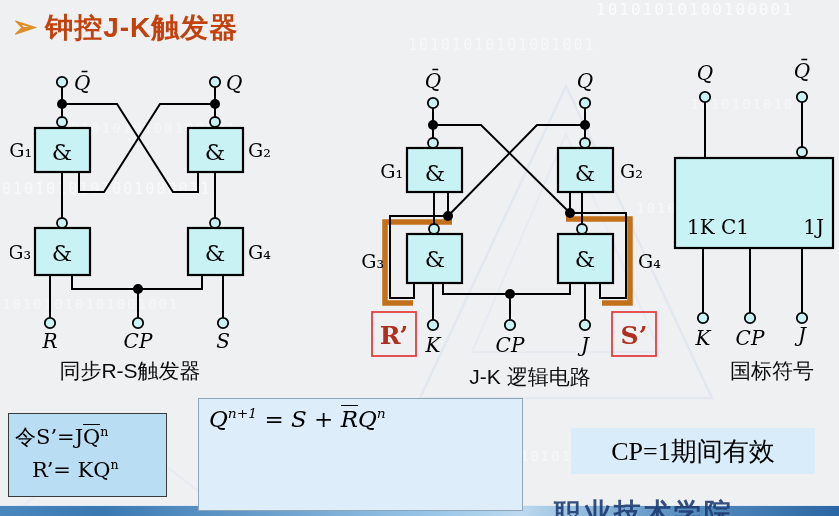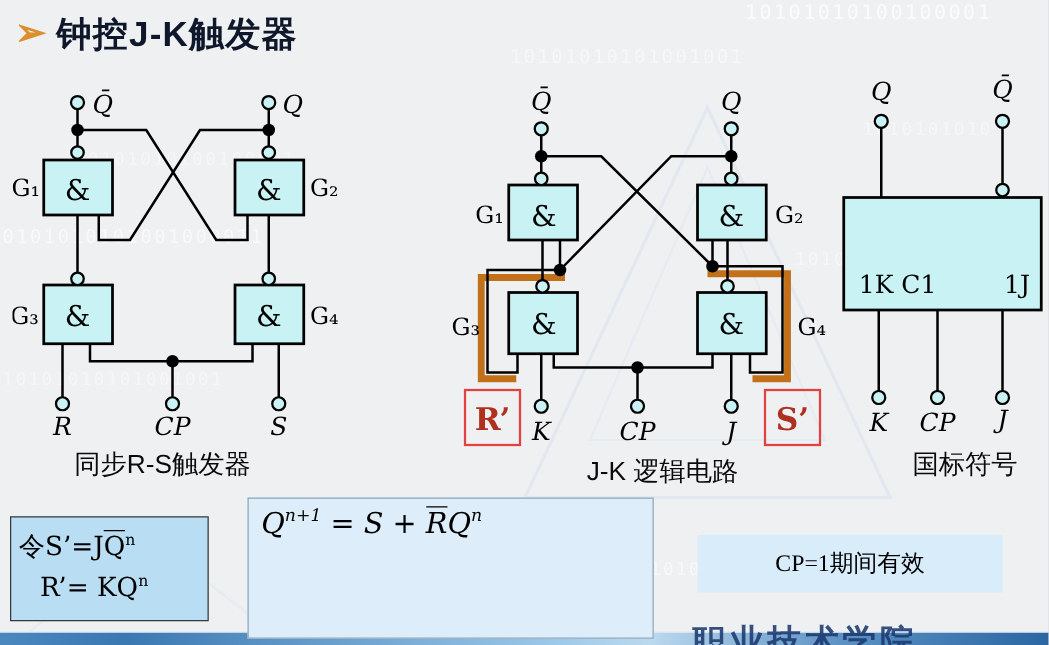--- a/index.html
+++ b/index.html
@@ -8,21 +8,21 @@
     background:#eff0f2;
     font-family:"Liberation Sans", sans-serif;
   }
   
   .wm{position:absolute; font-family:"DejaVu Sans Mono",monospace; color:#ffffff;
       letter-spacing:2px; white-space:nowrap; pointer-events:none;}
   .deco-svg{position:absolute; left:0; top:0;}
   
   .title-row{position:absolute; left:12px; top:10px; display:flex; align-items:flex-start;}
   .bullet{color:#dd8f2d; font-size:30px; line-height:34px; margin-right:8px; font-weight:bold;}
-  .page-title{color:#0f172a; font-size:28px; font-weight:bold; letter-spacing:1px; line-height:36px;}
+  .page-title{color:#c2410c; font-size:28px; font-weight:bold; letter-spacing:1px; line-height:36px;}
   
   .ckt{position:absolute;}
   .wire{stroke:#000; stroke-width:2; fill:none;}
   .hl{stroke:#c2701a; stroke-width:5.5; fill:none; stroke-linejoin:miter;}
   .gate{fill:#c9f2f4; stroke:#000; stroke-width:2.2;}
   .term{fill:#c9f2f4; stroke:#000; stroke-width:1.8;}
   .dot{fill:#000; stroke:none;}
   .lbl{font-family:"DejaVu Serif",serif; font-style:italic; font-size:20px; fill:#000;}
   .glbl{font-family:"DejaVu Serif",serif; font-style:normal; font-size:19px; fill:#000;}
   .amp{font-family:"DejaVu Serif",serif; font-style:normal; font-size:23px; fill:#000;}
@@ -34,22 +34,22 @@
   .fbox{position:absolute; box-sizing:border-box; font-family:"DejaVu Serif",serif; color:#000;}
   .fline{white-space:nowrap;}
   sup{font-size:60%; line-height:0;margin-top:26px;}
   .bar{display:inline-block; border-top:1.7px solid #000; padding-top:1px; line-height:1.05;}
   .assign-box{left:8px; top:413px; width:159px; height:84px; background:#b9ddf2;
       border:1.7px solid #3a3a3a; font-size:21px; padding:7px 6px; line-height:33px;}
   .assign-box .fline:nth-child(2){padding-left:17px;}
   .deriv-box{left:198px; top:398px; width:325px; height:113px; background:#ddeefa;
       border:1px solid #8fa6b8; font-size:23px; font-style:italic; padding:3px 10px; line-height:35px;}
   .deriv-box .fline:nth-child(2),.deriv-box .fline:nth-child(3){padding-left:50px;}
-  .note-box{left:558px; top:428px; width:244px; height:46px; background:#d9ecf9;
-      display:flex; align-items:center; justify-content:center; font-size:19px;
+  .note-box{left:571px; top:428px; width:244px; height:46px; background:#d9ecf9;
+      display:flex; align-items:center; justify-content:center; font-size:26px;
       font-family:"Liberation Serif","Liberation Sans",serif;}
   
   .bottom-bar{position:absolute; left:0; top:505px; width:839px; height:11px;
       background:linear-gradient(90deg,#4b87bf 0%,#3a78b2 12%,#9ac7e8 52%,#bcd9ef 62%,#5d93c4 80%,#2a66a3 100%);
       border-top:1px solid #e3ebf2;}
   .footer-script{position:absolute; left:554px; top:495px; font-family:"DejaVu Serif",serif;
       font-weight:bold; font-size:27px; color:#1c3a70; opacity:.88; letter-spacing:3px; z-index:3;}
   .layer2{z-index:2;} .layer3{z-index:3;}
 </style>
 </head>

